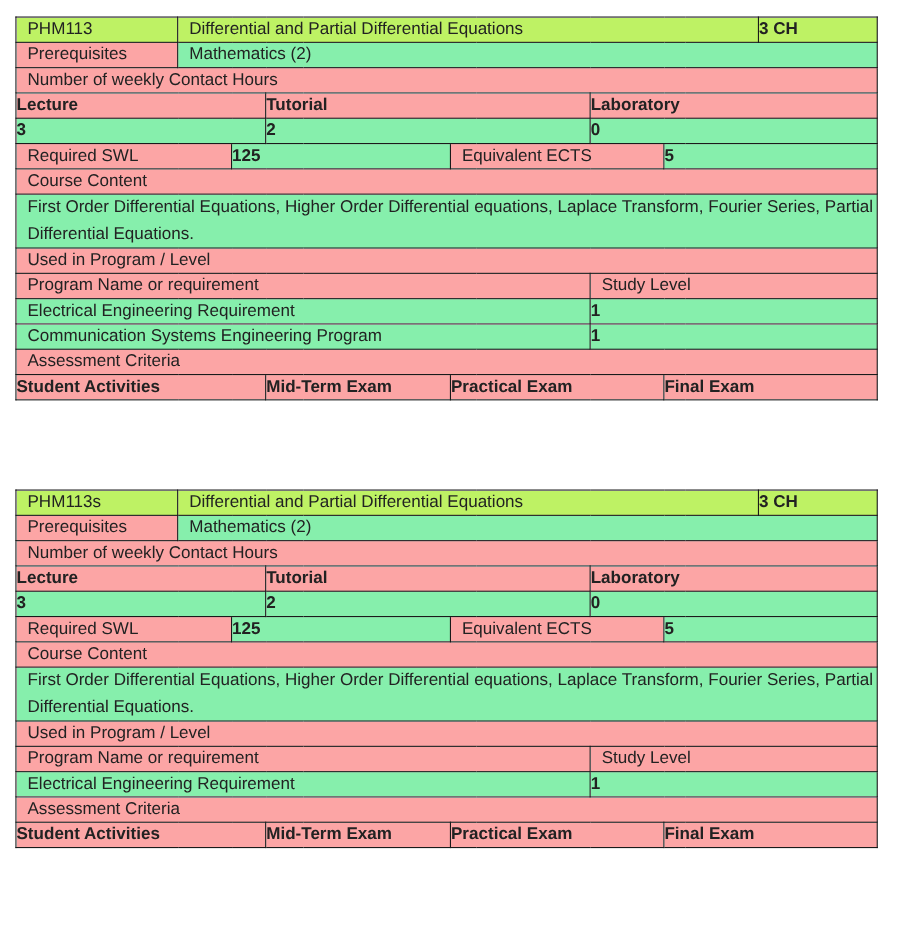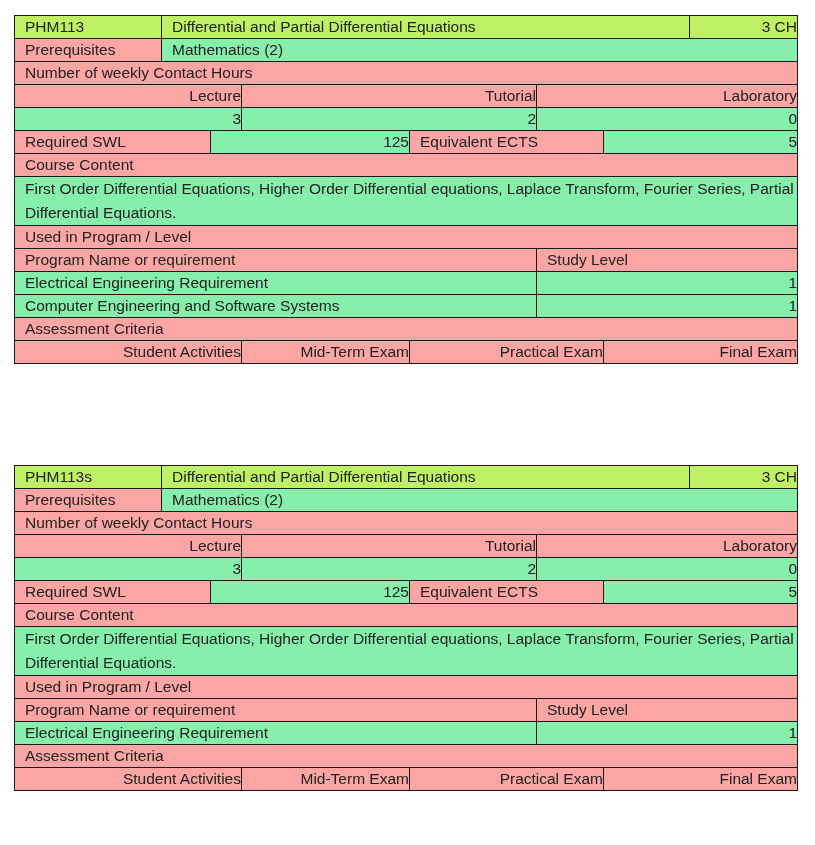--- a/index.html
+++ b/index.html
@@ -1,25 +1,25 @@
 <!DOCTYPE html>
 <html><head>
 <meta charset="utf-8">
 <style>
   html, body { margin:0; padding:0; background:#ffffff; }
   body { width:815px; height:845px; position:relative; font-family:"Liberation Sans", sans-serif; font-size:15.5px; color:#222; }
   .tbl { position:absolute; left:14px; width:783px; border-collapse:collapse; table-layout:fixed; }
   .tbl td { border:1px solid #1a1a1a; height:22px; padding:0 0 0 10px; line-height:22px; white-space:nowrap; overflow:hidden; }
-  .tbl td.c { text-align:right; padding:0; }
+  .tbl td.c { text-align:left; padding:0;font-weight:bold; }
   .tbl td.wrap { white-space:normal; line-height:24px; height:46px; padding-right:0; }
   .blue { background:#bef264; }
   .green { background:#fca5a5; }
   .white { background:#86efac; }
   #t1 { top:15px; }
-  #t2 { top:465px; }
+  #t2 { top:445px; }
 </style>
 </head>
 <body>
 
 <table class="tbl" id="t1">
   <colgroup>
     <col style="width:147px">
       <col style="width:49px">
       <col style="width:31px">
       <col style="width:34px">
@@ -71,21 +71,21 @@
   </tr>
   <tr>
     <td class="green" colspan="7">Program Name or requirement</td>
     <td class="green" colspan="4">Study Level</td>
   </tr>
   <tr>
     <td class="white" colspan="7">Electrical Engineering Requirement</td>
     <td class="white c" colspan="4">1</td>
   </tr>
   <tr>
-    <td class="white" colspan="7">Computer Engineering and Software Systems</td>
+    <td class="white" colspan="7">Communication Systems Engineering Program</td>
     <td class="white c" colspan="4">1</td>
   </tr>
   <tr>
     <td class="green" colspan="11">Assessment Criteria</td>
   </tr>
   <tr>
     <td class="green c" colspan="3">Student Activities</td>
     <td class="green c" colspan="2">Mid-Term Exam</td>
     <td class="green c" colspan="3">Practical Exam</td>
     <td class="green c" colspan="3">Final Exam</td>

